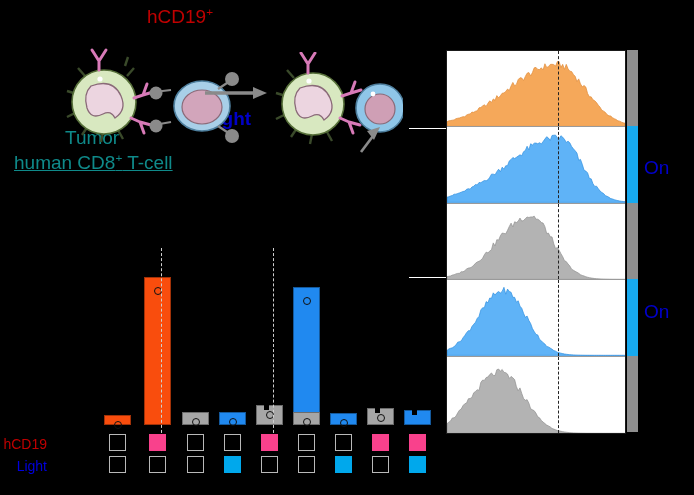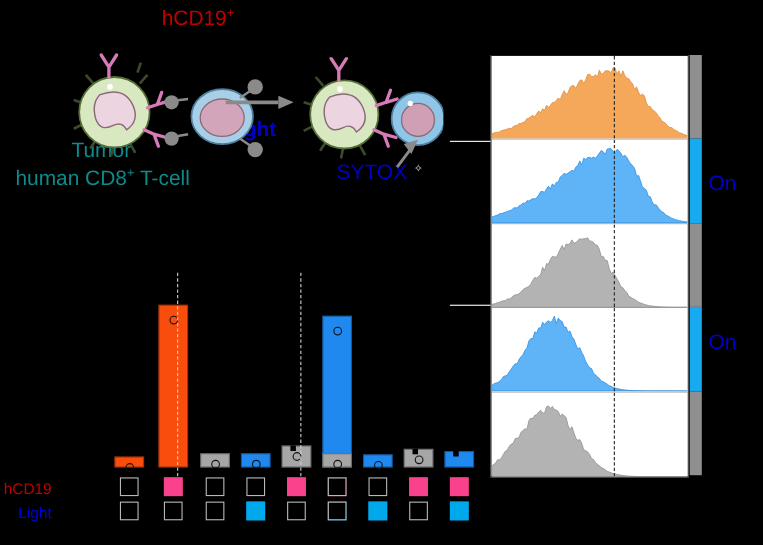--- a/index.html
+++ b/index.html
@@ -6,21 +6,21 @@
   body{width:694px;height:495px;overflow:hidden;font-family:"Liberation Sans",sans-serif;}
   #fig{position:relative;width:694px;height:495px;background:#000;}
 
   .lbl{position:absolute;white-space:nowrap;line-height:1;}
   .sup{font-size:0.62em;vertical-align:super;}
 
   
   #tumor-label{left:125px;top:6px;color:#c00000;font-size:19px;text-align:center;width:110px;}
   #tumor-label .l2{display:block;margin-top:5px;}
   #licar-label{left:65px;top:128px;color:#0f8a8a;font-size:19px;}
-  #tcell-label{left:14px;top:152px;color:#0f8a8a;font-size:19px;}
+  #tcell-label{left:14px;top:152px;color:#0f8a8a;font-size:19px;text-decoration:underline;}
   #light-label{left:211px;top:109px;color:#0000c8;font-size:19px;font-weight:bold;}
   #sytox-label{left:306px;top:148px;color:#0000c8;font-size:19px;}
   #sytox-label .mark{font-size:10px;color:#d8d8d8;vertical-align:super;margin-left:6px;}
 
   
   .cellwrap{position:absolute;}
 
   
   #light-arrow{position:absolute;left:205px;top:86px;width:62px;height:14px;}
 
@@ -71,23 +71,20 @@
   </div>
 
   <div class="lbl" id="licar-label">Tumor</div>
 
   <div class="lbl" id="tcell-label">
     <span>human CD8</span><span class="sup">+</span><span> T-cell</span>
   </div>
 
   <div class="lbl" id="light-label">light</div>
 
-  <div class="lbl" id="sytox-label">
-    <span>SYTOX</span><span class="mark">✧</span>
-  </div>
 
   <svg class="cellwrap" style="left:55px;top:46px;" width="185" height="115" viewBox="0 0 185 115">
 
     <g stroke="#3a4a2a" stroke-width="2.4" fill="none">
       <path d="M30,30 l-7,-8"></path>
         <path d="M22,48 l-10,-3"></path>
         <path d="M22,66 l-10,5"></path>
       <path d="M33,80 l-6,9"></path>
         <path d="M48,86 l-2,10"></path>
         <path d="M63,84 l5,9"></path>

